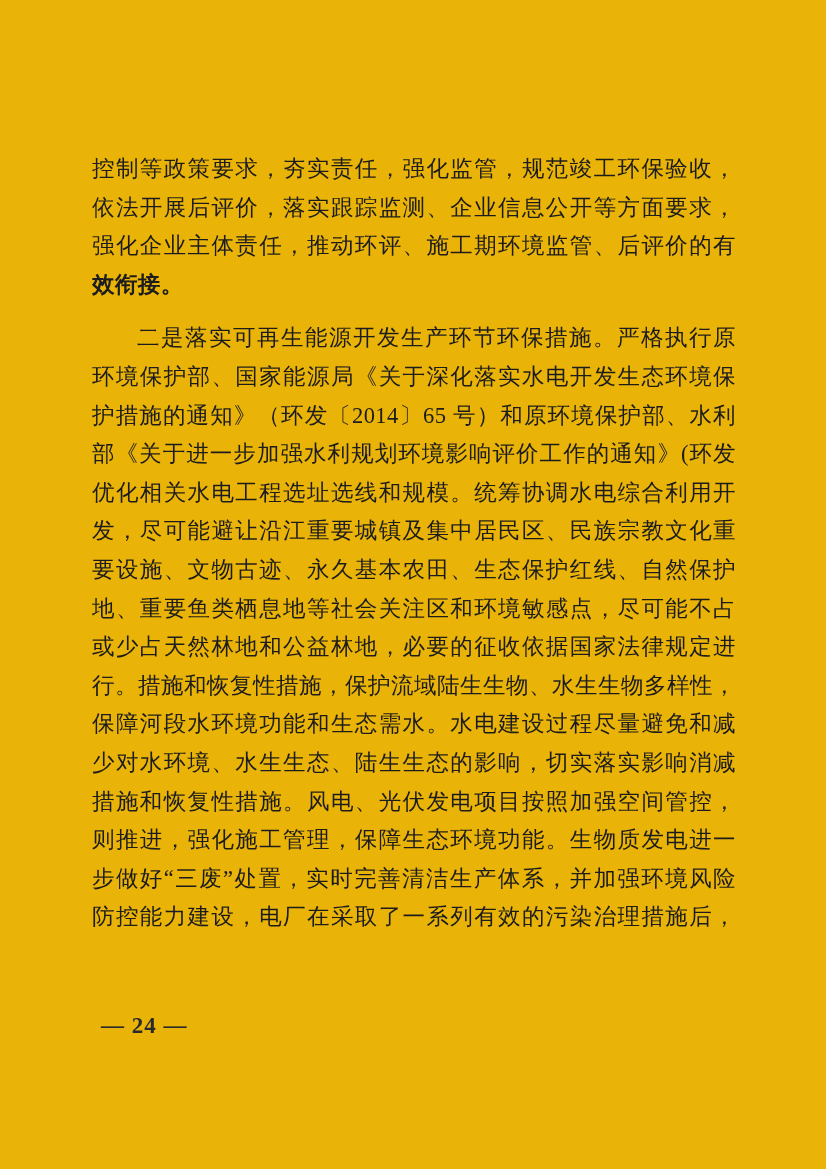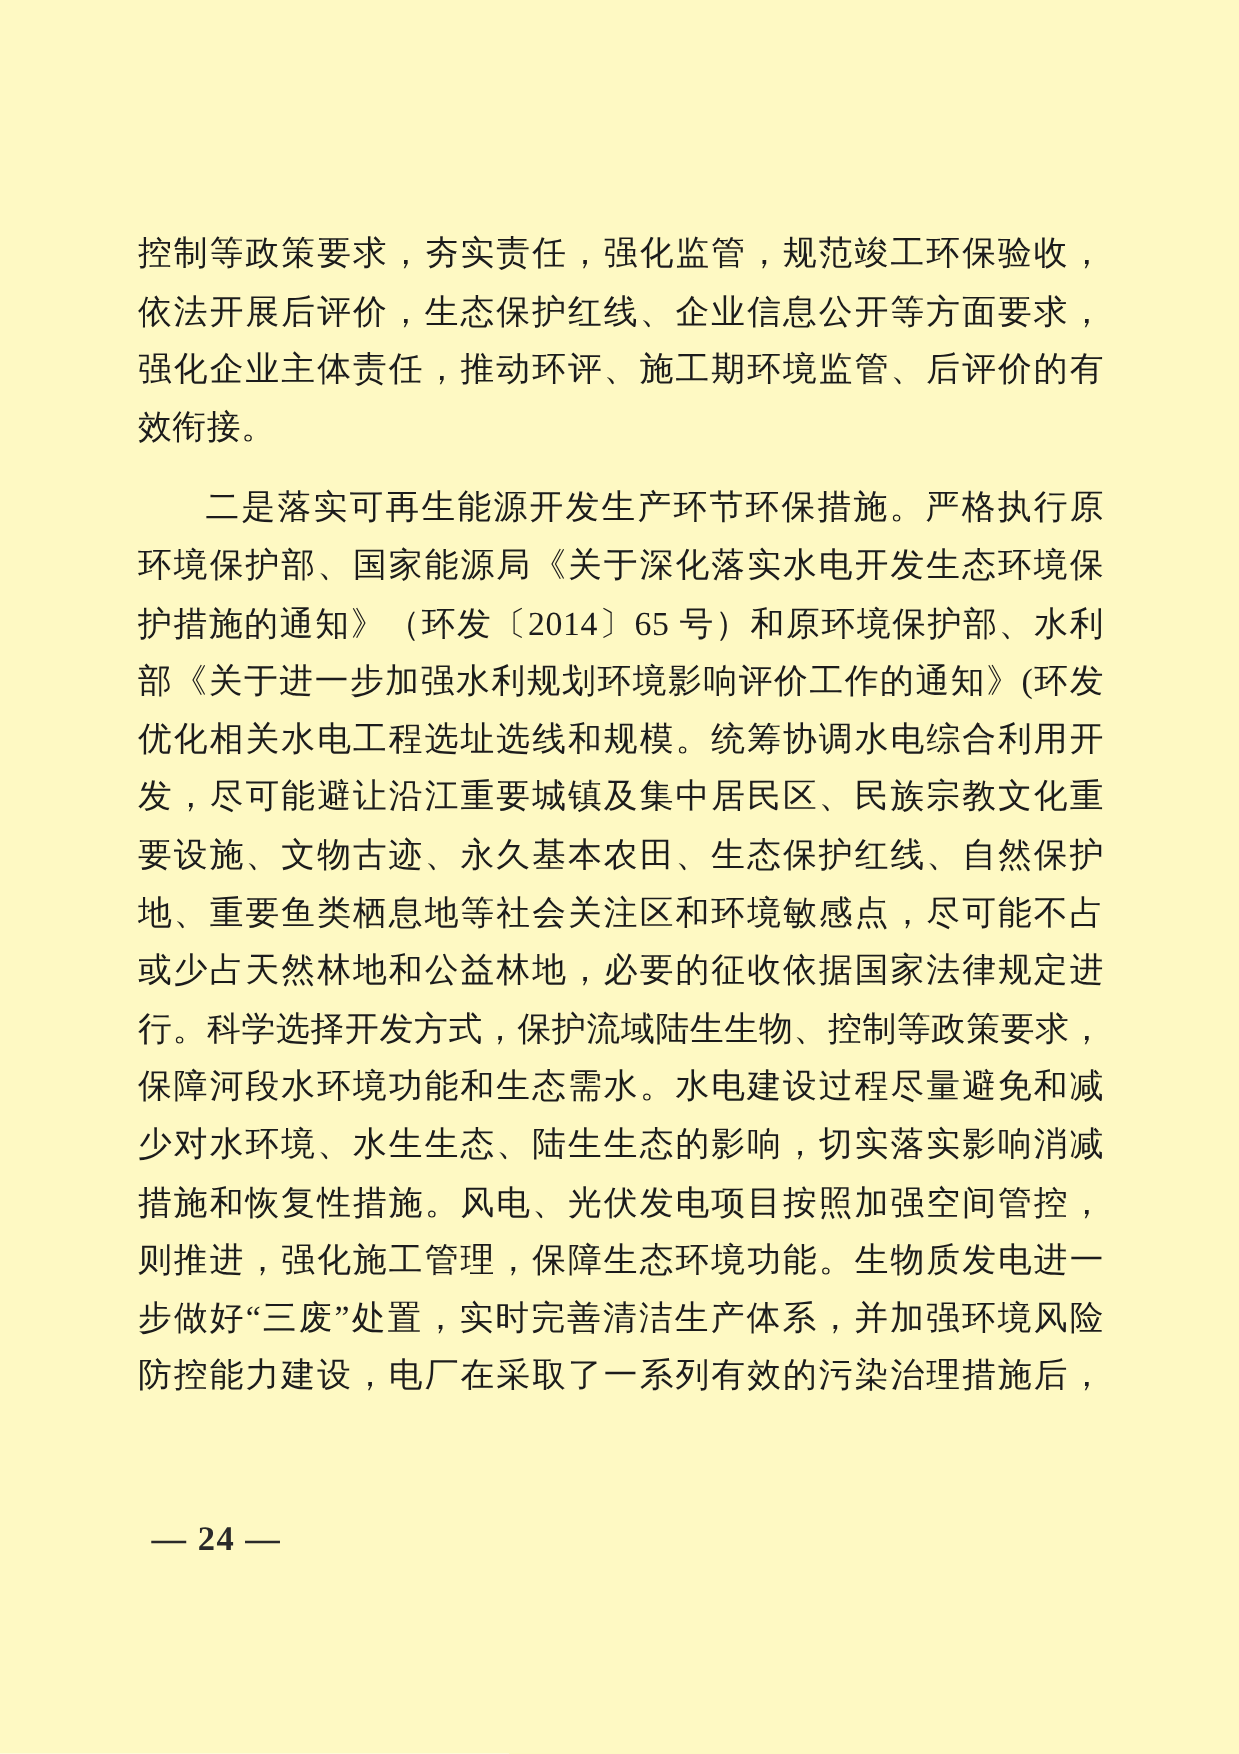--- a/index.html
+++ b/index.html
@@ -11,21 +11,21 @@
     width: 826px;
     height: 1169px;
     position: relative;
     font-family: "Liberation Serif", "DejaVu Serif", serif;
     color: #1c1c1c;
     overflow: hidden;
   }
   .page {
     position: absolute;
     inset: 0;
-    background: #fef9c3;
+    background: #eab308;
   }
   .text-block {
     position: absolute;
     left: 92px;
     top: 150px;
     width: 644px;
   }
   .line {
     font-size: 22.5px;
     line-height: 38.6px;
@@ -36,51 +36,52 @@
     letter-spacing: 0.4px;
     overflow: hidden;
     white-space: nowrap;
   }
   .line.indent {
     text-indent: 2em;
     margin-top: 15px;
   }
   .line.last {
     text-align-last: left;
+    font-weight: bold;
   }
   .footer {
     position: absolute;
     left: 101px;
     top: 1011px;
     font-size: 23px;
     line-height: 30px;
     letter-spacing: 1px;
     color: #2a2a2a;
     font-weight: bold;
   }
 </style>
 </head>
 <body>
 
 <div class="page">
   <div class="text-block" id="text-block">
       <div class="line">控制等政策要求，夯实责任，强化监管，规范竣工环保验收，</div>
-      <div class="line">依法开展后评价，生态保护红线、企业信息公开等方面要求，</div>
+      <div class="line">依法开展后评价，落实跟踪监测、企业信息公开等方面要求，</div>
       <div class="line">强化企业主体责任，推动环评、施工期环境监管、后评价的有</div>
       <div class="line last">效衔接。</div>
       <div class="line indent">二是落实可再生能源开发生产环节环保措施。严格执行原</div>
       <div class="line">环境保护部、国家能源局《关于深化落实水电开发生态环境保</div>
       <div class="line">护措施的通知》（环发〔2014〕65 号）和原环境保护部、水利</div>
       <div class="line">部《关于进一步加强水利规划环境影响评价工作的通知》(环发</div>
       <div class="line">优化相关水电工程选址选线和规模。统筹协调水电综合利用开</div>
       <div class="line">发，尽可能避让沿江重要城镇及集中居民区、民族宗教文化重</div>
       <div class="line">要设施、文物古迹、永久基本农田、生态保护红线、自然保护</div>
       <div class="line">地、重要鱼类栖息地等社会关注区和环境敏感点，尽可能不占</div>
       <div class="line">或少占天然林地和公益林地，必要的征收依据国家法律规定进</div>
-      <div class="line">行。科学选择开发方式，保护流域陆生生物、控制等政策要求，</div>
+      <div class="line">行。措施和恢复性措施，保护流域陆生生物、水生生物多样性，</div>
       <div class="line">保障河段水环境功能和生态需水。水电建设过程尽量避免和减</div>
       <div class="line">少对水环境、水生生态、陆生生态的影响，切实落实影响消减</div>
       <div class="line">措施和恢复性措施。风电、光伏发电项目按照加强空间管控，</div>
       <div class="line">则推进，强化施工管理，保障生态环境功能。生物质发电进一</div>
       <div class="line">步做好“三废”处置，实时完善清洁生产体系，并加强环境风险</div>
       <div class="line">防控能力建设，电厂在采取了一系列有效的污染治理措施后，</div>
     </div>
   <div class="footer">— 24 —</div>
 </div>
 

